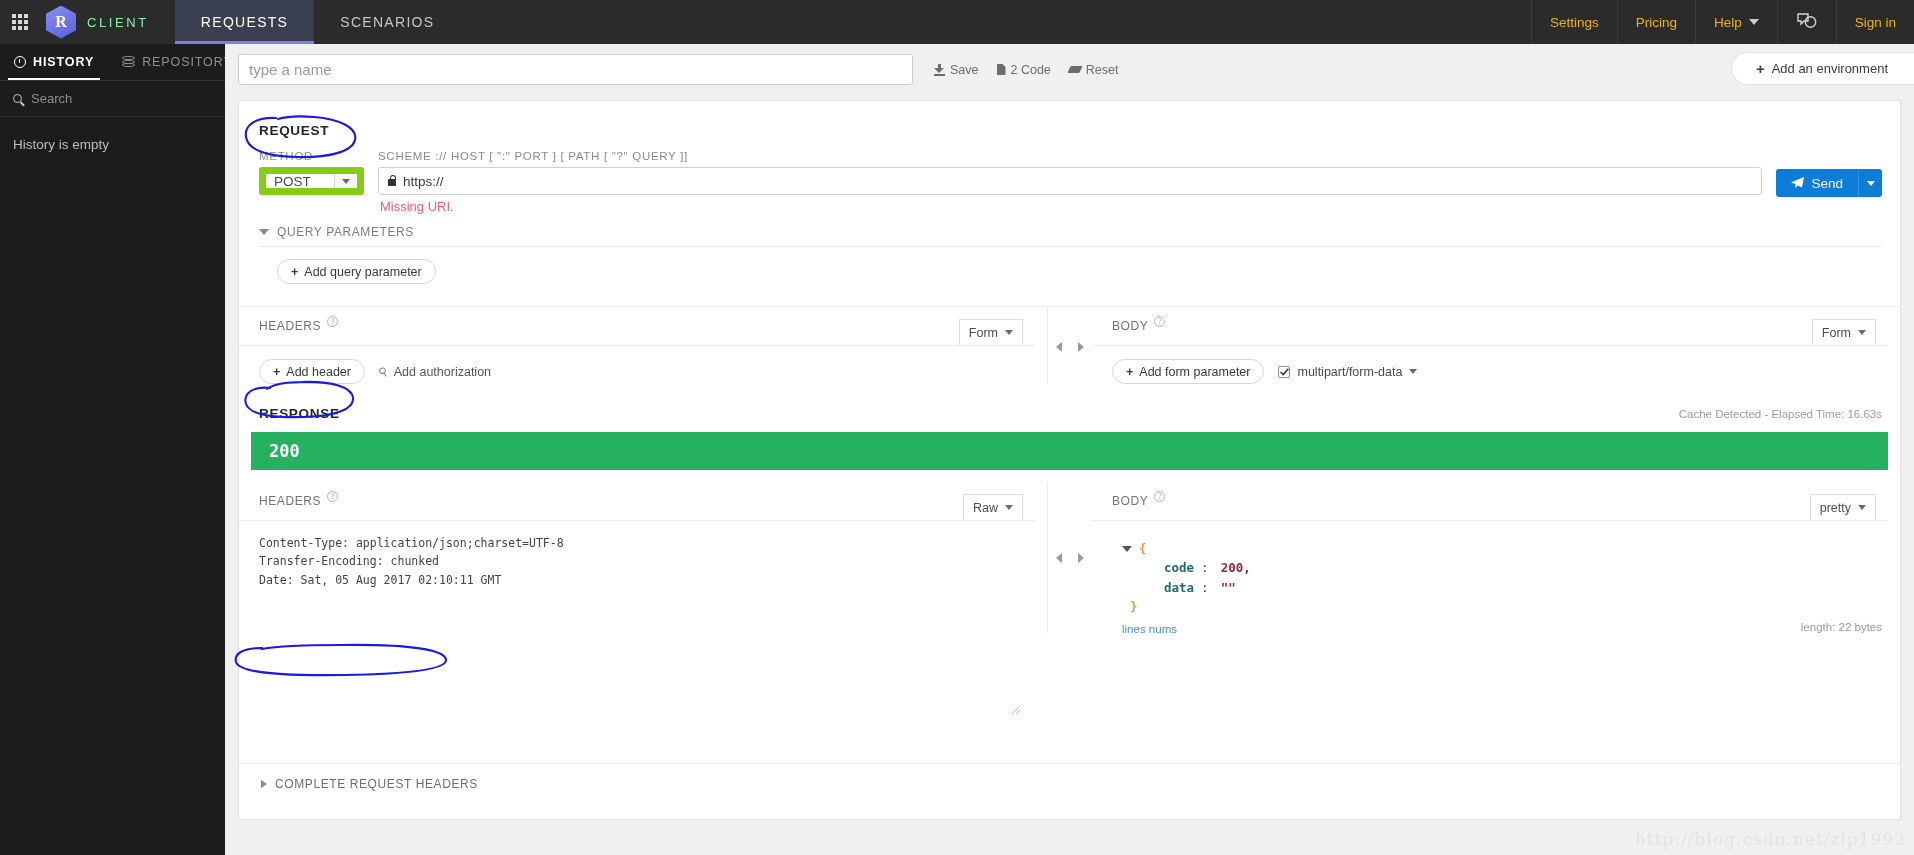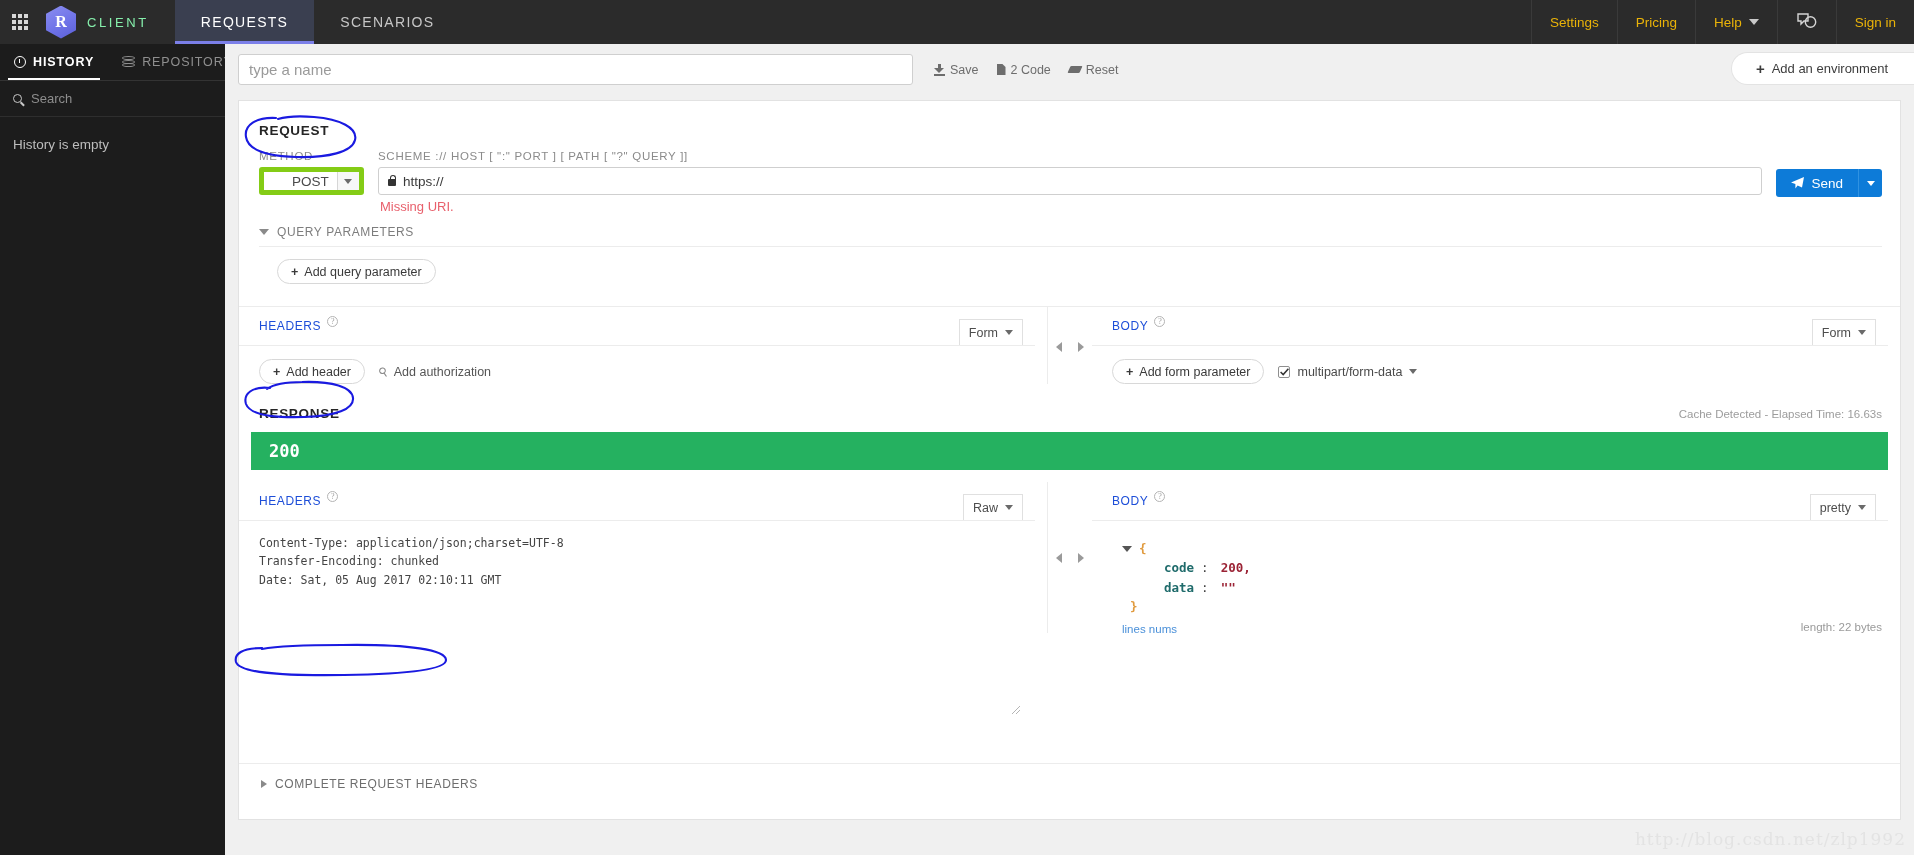--- a/index.html
+++ b/index.html
@@ -190,22 +190,22 @@
   }
   .req-head { padding: 20px 0 0 20px; }
 
   .row-method { display: flex; align-items: flex-start; padding: 0 18px 0 20px; margin-top: 11px; }
   .lbl-small {
     font-size: 11.5px; color: #8b8b8b; letter-spacing: .7px;
     text-transform: uppercase; margin-bottom: 5px; display:block;
   }
   .method-col { width: 105px; flex: 0 0 105px; }
   .select-box {
-    height: 28px; border: 5px solid #84cc16; border-radius: 3px;
-    background: #fff; display: flex; align-items: stretch; overflow:hidden;padding-left:20px;
+    height: 28px; border: 7px solid #84cc16; border-radius: 3px;
+    background: #fff; display: flex; align-items: stretch; overflow:hidden;
   }
   .select-box .val {
     flex:1; display:flex; align-items:center; padding: 0 8px;
     font-size: 13.5px; color: #4a4a4a;
   }
   .select-box .arw {
     width: 23px; border-left: 1px solid #d6d6d6; background: #f7f7f7;
     display:flex; align-items:center; justify-content:center;
   }
   .uri-col { flex: 1; margin-left: 14px; }
@@ -268,21 +268,21 @@
     display: flex; margin-top: 22px; border-top: 1px solid #ececec;
   }
   .pane { flex: 1; min-width: 0; padding: 12px 0 0 0; }
   .pane-left { border-right: 1px solid #ececec; }
   .pane-head {
     display:flex; align-items:flex-start; gap: 6px;
     padding: 0 12px 0 20px; padding-bottom: 7px;
     border-bottom: 1px solid #ececec; margin-right: 12px;
     min-height: 27px;
   }
-  .pane-title { font-size: 12px; color: #1d4ed8; letter-spacing: .6px; }
+  .pane-title { font-size: 12px; color: #737373; letter-spacing: .6px; }
   .qmark {
     width: 11px; height: 11px; border: 1px solid #b4b4b4; border-radius: 50%;
     font-size: 8px; color: #9a9a9a; display:inline-flex;
     align-items:center; justify-content:center; margin-top:-3px;
     font-family: "Liberation Serif", serif;
   }
   .dd-sm {
     margin-left: auto; display:inline-flex; align-items:center; gap: 7px;
     border: 1px solid #e0e0e0; border-bottom: none; background:#fff;
     height: 26px; padding: 0 9px; font-size: 12.5px; color: #4d4d4d;

